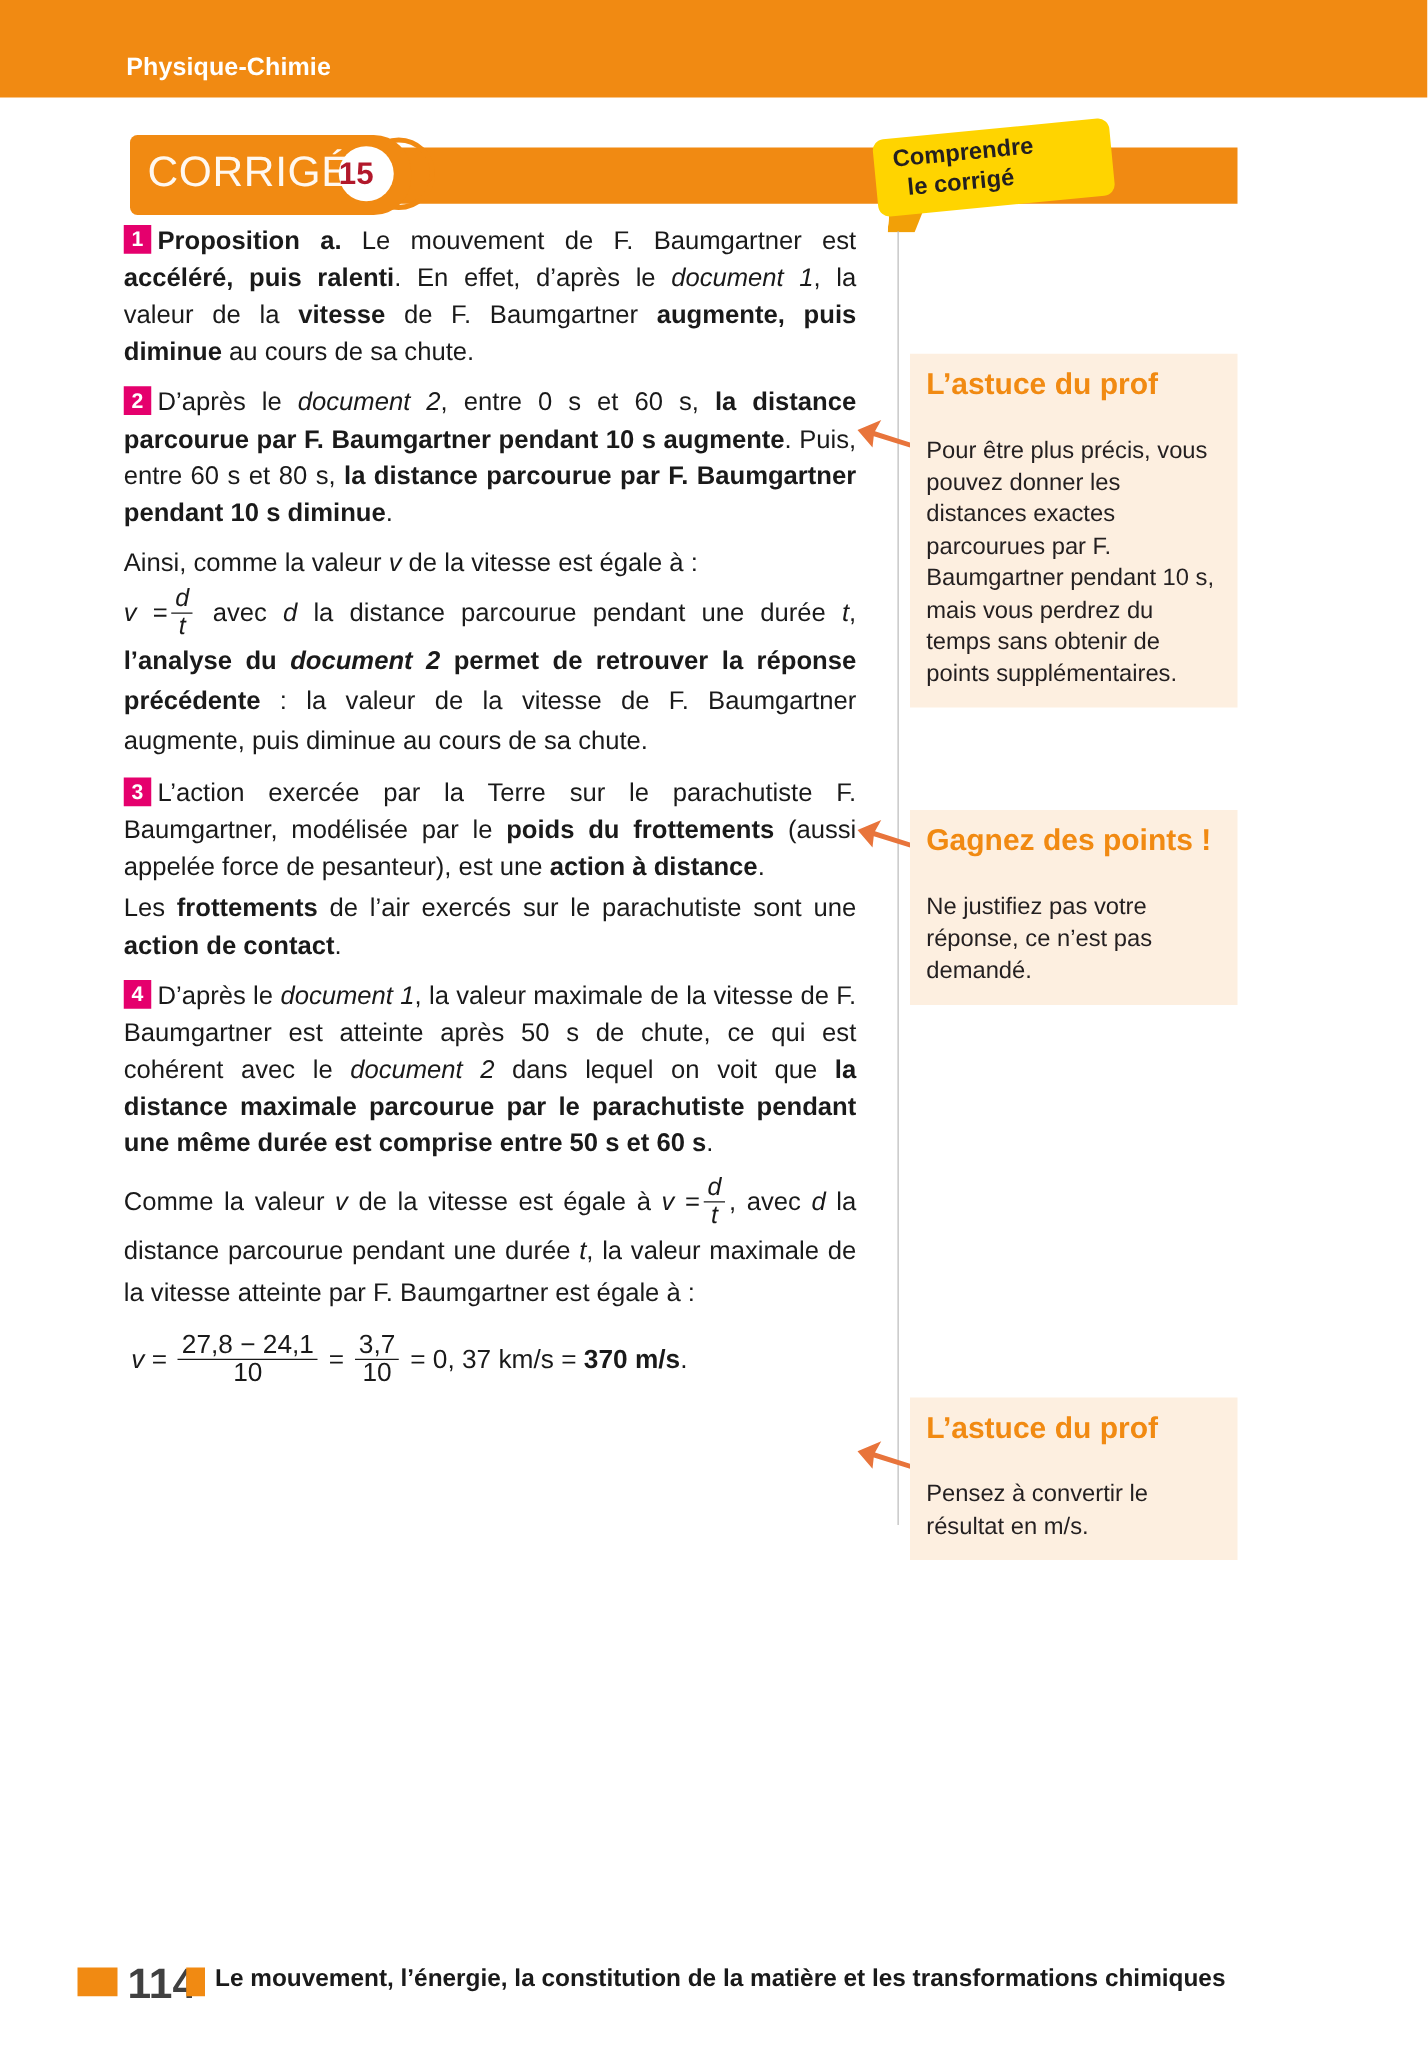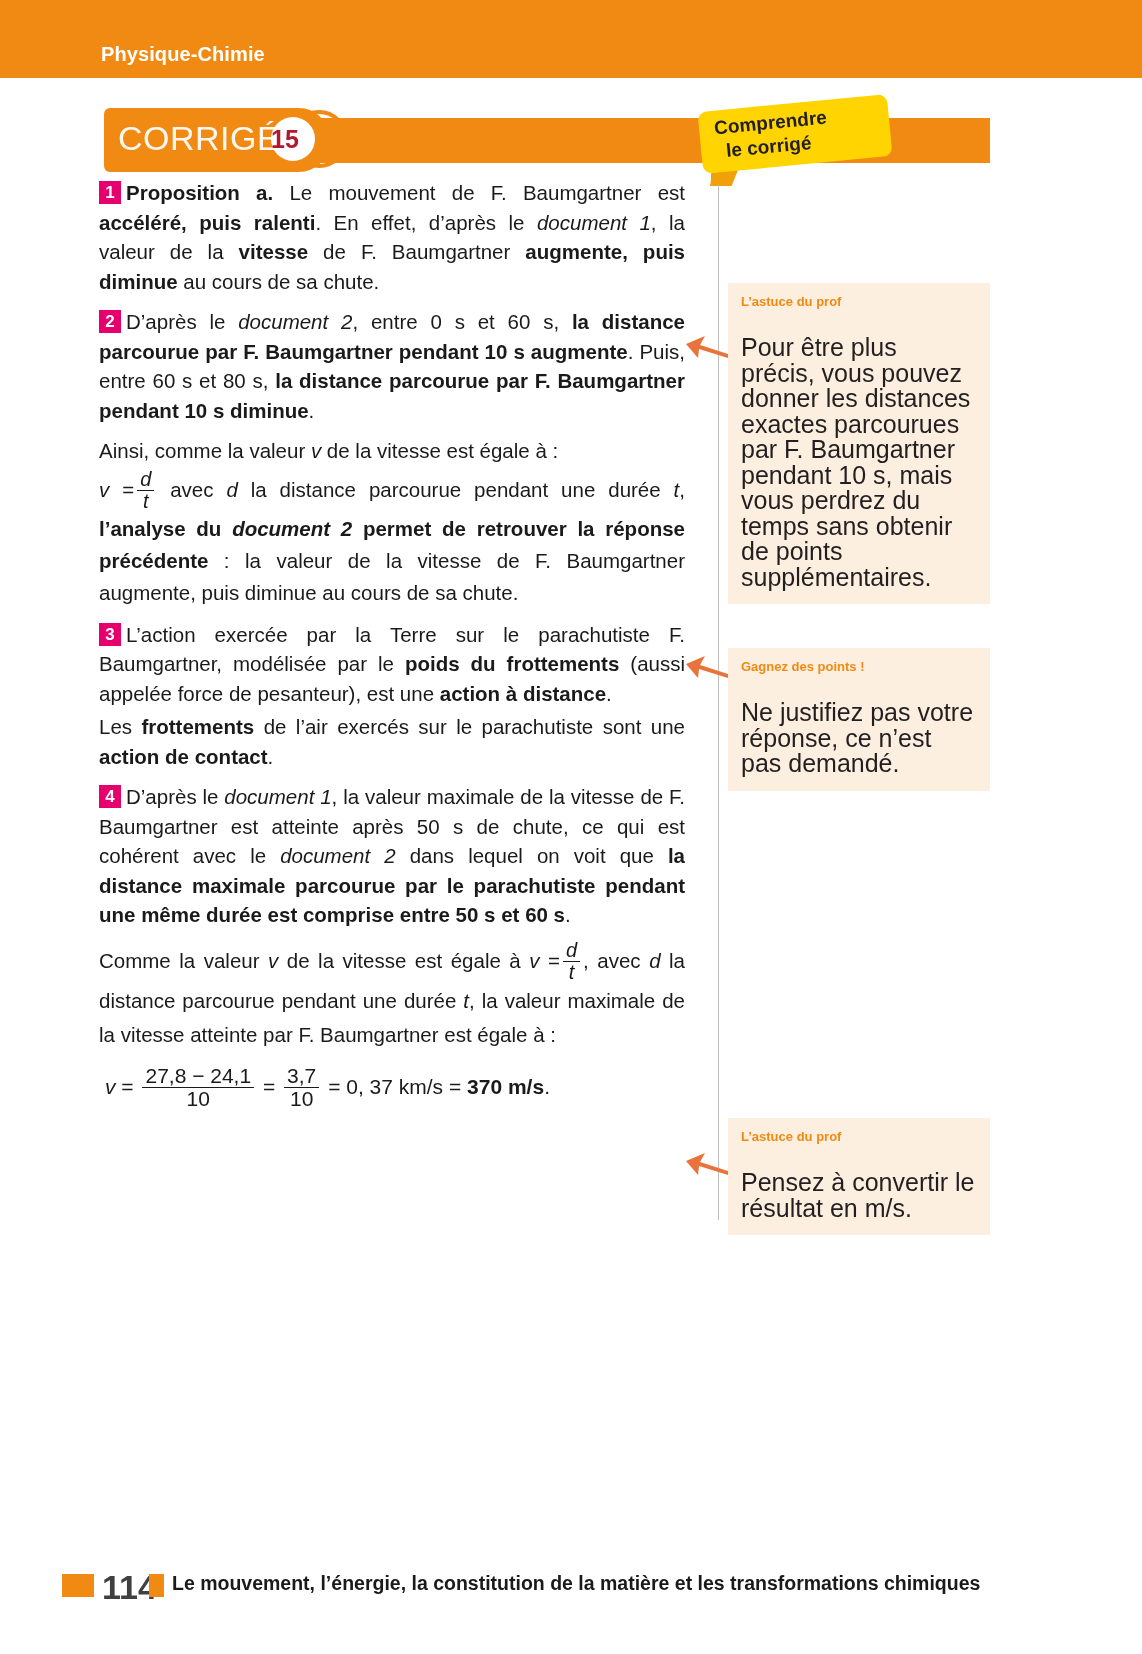--- a/index.html
+++ b/index.html
@@ -147,27 +147,27 @@
   }
 
   
   .side-box {
     position: absolute;
     left: 728px; width: 262px;
     background: #FDEFE0;
     padding: 11px 13px 14px 13px;
   }
   .side-title {
-    font-size: 13px; font-weight: bold; color: #F18A12;
+    font-size: 24px; font-weight: bold; color: #F18A12;
     margin-bottom: 4px;
     font-family: "Liberation Sans", sans-serif;
     white-space: nowrap;
   }
   .side-body {
-    font-size: 25px; line-height: 25.5px; color: #231f20;
+    font-size: 19px; line-height: 25.5px; color: #231f20;
     font-family: "Liberation Sans", sans-serif;
     margin-top: 26px;
   }
   #box1 { top: 283px; }
   #box2 { top: 648px; }
   #box3 { top: 1118px; }
 
   .arrow {
     position: absolute;
     width: 46px; height: 34px;

